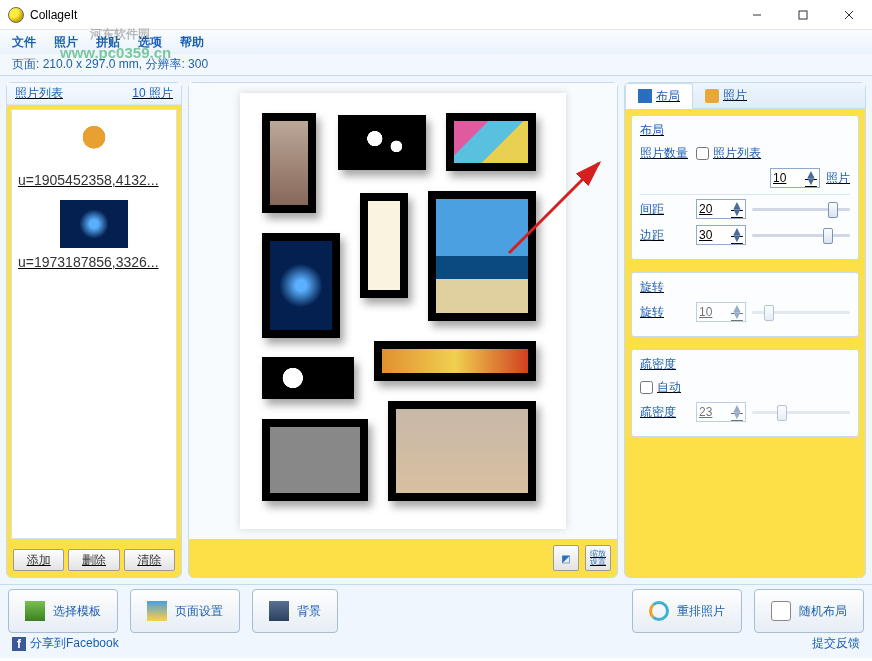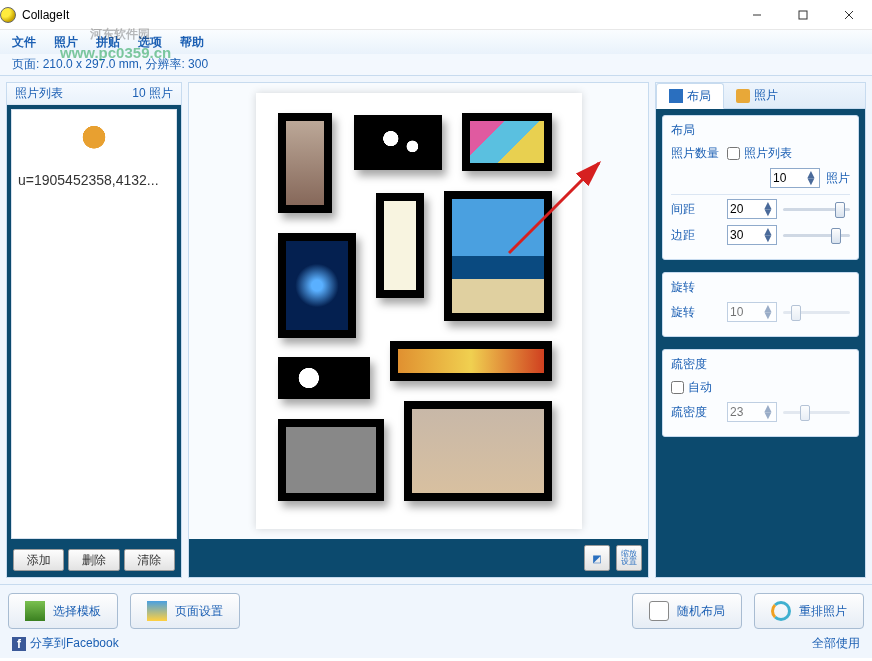--- a/index.html
+++ b/index.html
@@ -1,52 +1,52 @@
 <!DOCTYPE html>
 <html><head>
 <meta charset="utf-8">
 <style>
 * { box-sizing: border-box; margin: 0; padding: 0; font-family: "Microsoft YaHei", Tahoma, sans-serif; font-size: 12px; }
 body { width: 872px; height: 661px; background: #fff; overflow: hidden; }
 
-.titlebar { height: 30px; background: #fff; display: flex; align-items: center; border-bottom: 1px solid #e8e8e8; position: relative; }
+.titlebar { height: 30px; background: #fff; display: flex; align-items: center; padding-left: 8px; border-bottom: 1px solid #e8e8e8; position: relative; }
 .titlebar .logo { width: 16px; height: 16px; margin-right: 6px; border-radius: 50%; background: radial-gradient(circle at 30% 30%, #ffec3d 35%, #c9a500 70%); border: 1px solid #666; }
 .titlebar .winbtns { position: absolute; right: 0; top: 0; display: flex; }
 .titlebar .winbtn { width: 46px; height: 30px; display: flex; align-items: center; justify-content: center; color: #333; }
 .titlebar .winbtn svg { stroke: #333; stroke-width: 1; fill: none; }
 
 .menubar { height: 24px; background: linear-gradient(#fafdff, #e9f2fb); display: flex; align-items: center; padding-left: 4px; color: #1b5fb3; gap: 2px; }
 .menubar span { padding: 0 8px; font-weight: bold; }
 
 .infobar { height: 22px; background: #f3f8fe; display: flex; align-items: center; color: #1b5fb3; padding-left: 12px; border-bottom: 1px solid #c7dbef; }
 
 .watermark { position: absolute; top: 14px; left: 90px; font-size: 26px; font-weight: bold; color: rgba(60,60,60,0.35); pointer-events: none; }
 .watermark .url { position: absolute; top: 30px; left: -30px; font-size: 15px; font-weight: bold; color: rgba(30,160,80,0.55); }
 
 .main { display: flex; height: 508px; background: #f0f6fd; padding: 6px; gap: 6px; }
 
-.panel { background: #0c4a6e; border: 1px solid #c7dbef; border-radius: 0; }
+.panel { background: #fde047; border: 1px solid #c7dbef; border-radius: 6px; text-decoration: underline; }
 
 .sidebar { width: 176px; display: flex; flex-direction: column; }
 .sidebar-head { height: 22px; display: flex; align-items: center; justify-content: space-between; padding: 0 8px; color: #1b5fb3; background: linear-gradient(#f6faff,#e9f2fb); border-bottom: 1px solid #dbe6f3; }
 .thumblist { flex: 1; background: #fff; margin: 4px; border: 1px solid #d6e1ee; overflow: hidden; }
 .thumb-item { padding: 4px 6px; }
 .thumb-img { width: 68px; height: 48px; margin: 4px auto 6px; background: #444; display: block; }
 .thumb-label { font-size: 14px; color: #333; white-space: nowrap; overflow: hidden; text-overflow: ellipsis; }
 .sidebar-foot { display: flex; gap: 4px; padding: 6px; }
 .sbtn { flex: 1; height: 22px; background: linear-gradient(#fdfdfd,#e3e3e3); border: 1px solid #9b9b9b; border-radius: 2px; display: flex; align-items: center; justify-content: center; color: #333; }
 
 .canvas-area { flex: 1; display: flex; flex-direction: column; position: relative; }
 .canvas-inner { flex: 1; background: #f8fbfe; display: flex; align-items: center; justify-content: center; position: relative; }
 .page { width: 326px; height: 436px; background: #fff; box-shadow: 0 0 8px rgba(0,0,0,0.15); position: relative; }
 .frame { position: absolute; border: 8px solid #000; background: #ccc; box-shadow: 4px 6px 8px rgba(0,0,0,0.35); }
 .canvas-tools { display: flex; justify-content: flex-end; gap: 6px; padding: 6px; }
 .toolbtn { width: 26px; height: 26px; background: linear-gradient(#fdfdfd,#e3e3e3); border: 1px solid #9b9b9b; border-radius: 2px; display: flex; align-items: center; justify-content: center; color: #2a6fbf; font-size: 10px; }
 
-.rightpanel { width: 211px; display: flex; flex-direction: column; }
+.rightpanel { width: 242px; display: flex; flex-direction: column; }
 .tabs { height: 26px; display: flex; background: linear-gradient(#eef5fd,#e0ecf8); border-bottom: 1px solid #c7dbef; }
 .tab { padding: 4px 12px; color: #1b5fb3; display: flex; align-items: center; gap: 4px; }
 .tab.active { background: #fff; border: 1px solid #c7dbef; border-bottom: 1px solid #fff; border-top-left-radius: 3px; border-top-right-radius: 3px; margin-bottom: -1px; }
 .tab-icon { width: 14px; height: 14px; background: #2a6fbf; }
 .tab-icon.orange { background: #e8a838; border-radius: 2px; }
 
 .group { margin: 6px; border: 1px solid #c7dbef; border-radius: 3px; padding: 6px 8px 8px; background: #fbfdff; }
 .group-title { color: #1b5fb3; margin-bottom: 6px; }
 .row { display: flex; align-items: center; gap: 6px; margin-bottom: 6px; color: #1b5fb3; }
 .row label { width: 50px; flex-shrink: 0; }
@@ -55,21 +55,21 @@
 .spinbox .arrows { width: 12px; display: flex; flex-direction: column; line-height: 7px; font-size: 8px; color: #4a6a9a; }
 .slider { flex: 1; height: 18px; position: relative; }
 .slider .track { position: absolute; top: 8px; left: 0; right: 0; height: 3px; background: #cfd8e4; border-radius: 2px; }
 .slider .thumb { position: absolute; top: 2px; width: 10px; height: 16px; background: linear-gradient(#fdfdfd,#d8e2ee); border: 1px solid #7b94b5; border-radius: 2px; }
 .chk { display: flex; align-items: center; gap: 4px; color: #1b5fb3; }
 .chk input { width: 13px; height: 13px; }
 .reset-row { padding: 6px; display: flex; justify-content: flex-end; }
 
 .footer { height: 74px; background: #f0f6fd; padding: 4px 8px; border-top: 1px solid #c7dbef; }
 .footer-buttons { display: flex; gap: 12px; align-items: center; height: 44px; }
-.bigbtn { height: 36px; padding: 0 16px; background: linear-gradient(#fefefe,#e6edf5); border: 1px solid #a8bcd2; border-radius: 4px; display: flex; align-items: center; gap: 8px; color: #1b5fb3; font-size: 13px; }
+.bigbtn { height: 44px; padding: 0 16px; background: linear-gradient(#fefefe,#e6edf5); border: 1px solid #a8bcd2; border-radius: 4px; display: flex; align-items: center; gap: 8px; color: #1b5fb3; font-size: 13px; }
 .bigbtn .ic { width: 20px; height: 20px; }
 .spacer { flex: 1; }
 .footer-links { display: flex; justify-content: space-between; padding: 2px 4px; color: #1b5fb3; }
 .footer-links a { color: #1b5fb3; text-decoration: none; display: flex; align-items: center; gap: 4px; }
 
 .arrow-annotation { position: absolute; pointer-events: none; }
 
 
 .t0 { background: #fff; background-image: radial-gradient(circle at 50% 40%, #e8a030 25%, transparent 26%); }
 .t1 { background: #042050; background-image: radial-gradient(circle at 50% 50%, #5ab0ff 10%, transparent 35%); }
@@ -136,20 +136,24 @@
   <div class="panel sidebar">
     <div class="sidebar-head">
       <span>照片列表</span>
       <span>10 照片</span>
     </div>
     <div class="thumblist">
       <div class="thumb-item">
         <div class="thumb-img t0"></div>
         <div class="thumb-label">u=1905452358,4132...</div>
       </div>
+      <div class="thumb-item">
+        <div class="thumb-img t1"></div>
+        <div class="thumb-label">u=1973187856,3326...</div>
+      </div>
     </div>
     <div class="sidebar-foot">
       <div class="sbtn">添加</div>
       <div class="sbtn">删除</div>
       <div class="sbtn">清除</div>
     </div>
   </div>
 
   <div class="panel canvas-area">
     <div class="canvas-inner">
@@ -289,30 +293,34 @@
 <div class="footer">
   <div class="footer-buttons">
     <div class="bigbtn">
         <span class="ic" style="background:linear-gradient(#7ac050,#3a8020)"></span>
         <span>选择模板</span>
       </div>
     <div class="bigbtn">
         <span class="ic" style="background:linear-gradient(#4aa0e0,#ffd040)"></span>
         <span>页面设置</span>
       </div>
+    <div class="bigbtn">
+        <span class="ic" style="background:linear-gradient(#5a7090,#2a4060)"></span>
+        <span>背景</span>
+      </div>
     <div class="spacer"></div>
+    <div class="bigbtn">
+        <span class="ic" style="border:3px solid #40b0d0;border-radius:50%;border-left-color:#f0a020"></span>
+        <span>重排照片</span>
+      </div>
     <div class="bigbtn">
         <span class="ic" style="background:#fff;border:1px solid #888;border-radius:3px"></span>
         <span>随机布局</span>
-      </div>
-    <div class="bigbtn">
-        <span class="ic" style="border:3px solid #40b0d0;border-radius:50%;border-left-color:#f0a020"></span>
-        <span>重排照片</span>
       </div>
   </div>
   <div class="footer-links">
     <a>
         <span style="width:14px;height:14px;background:#3b5998;color:#fff;display:inline-flex;align-items:center;justify-content:center;font-weight:bold">f</span>
         <span>分享到Facebook</span>
       </a>
-    <a>全部使用</a>
+    <a>提交反馈</a>
   </div>
 </div>
 
 </body></html>

